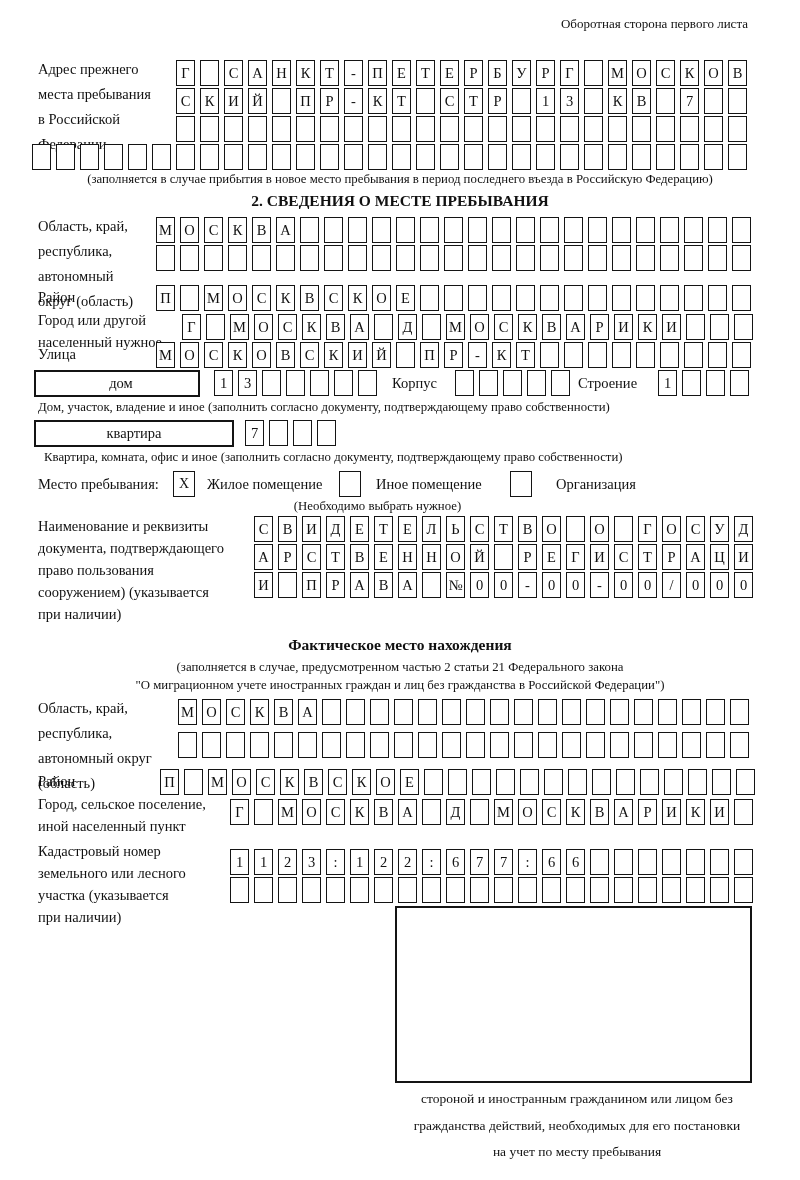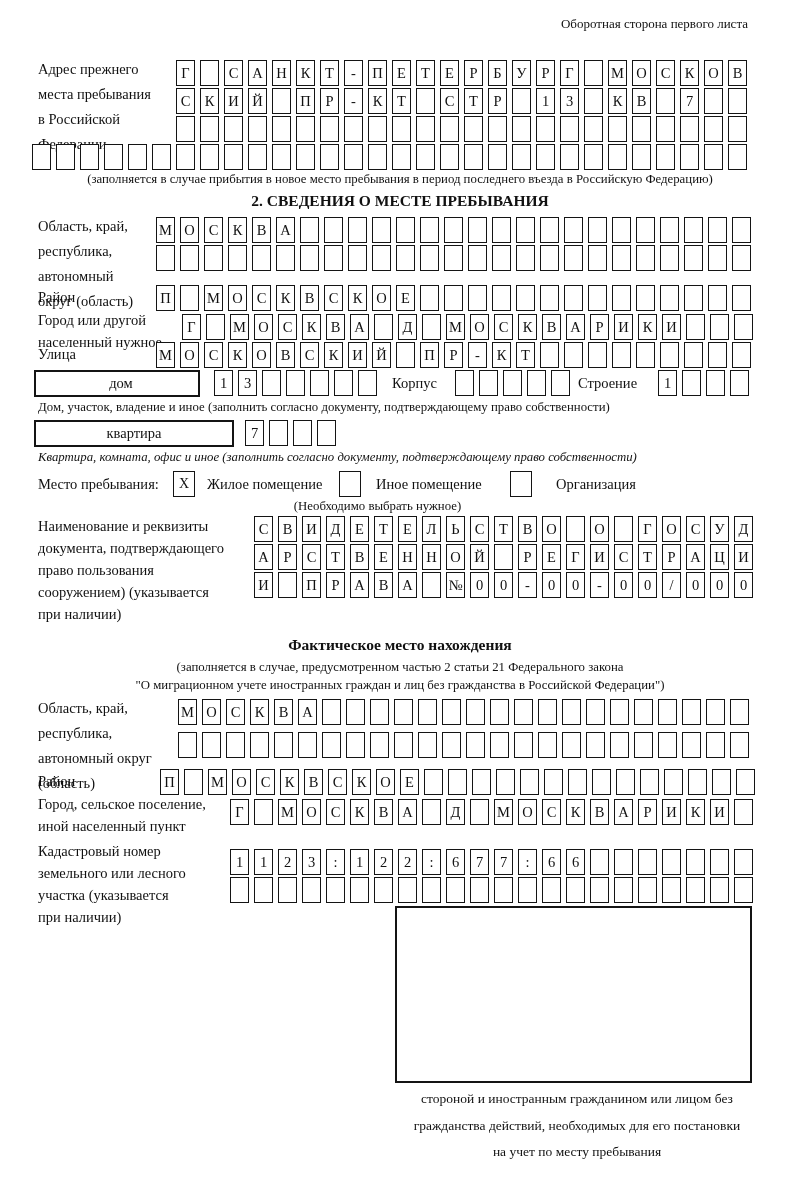--- a/index.html
+++ b/index.html
@@ -339,21 +339,21 @@
   </div>
 <div class="note" style="left:38px;top:400px;">Дом, участок, владение и иное (заполнить согласно документу, подтверждающему право собственности)</div>
 
 <div class="boxfield" style="left:34px;top:420px;width:200px;">квартира</div>
 <div class="row" style="left:245px;top:420px;">
     <span class="cell">7</span>
     <span class="cell"></span>
     <span class="cell"></span>
     <span class="cell"></span>
   </div>
-<div class="note" style="left:38px;top:450px;font-style:italic;">Квартира, комната, офис и иное (заполнить согласно документу, подтверждающему право собственности)</div>
+<div class="note" style="left:44px;top:450px;">Квартира, комната, офис и иное (заполнить согласно документу, подтверждающему право собственности)</div>
 
 <div class="lbl" style="left:38px;top:472px;">Место пребывания:</div>
 <div class="chk" style="left:173px;top:471px;">X</div>
 <div class="lbl" style="left:207px;top:472px;">Жилое помещение</div>
 <div class="chk" style="left:339px;top:471px;"></div>
 <div class="lbl" style="left:376px;top:472px;">Иное помещение</div>
 <div class="chk" style="left:510px;top:471px;"></div>
 <div class="lbl" style="left:556px;top:472px;">Организация</div>
 <div class="note" style="left:0;width:675px;text-align:center;top:499px;padding-left:40px;">(Необходимо выбрать нужное)</div>
 

